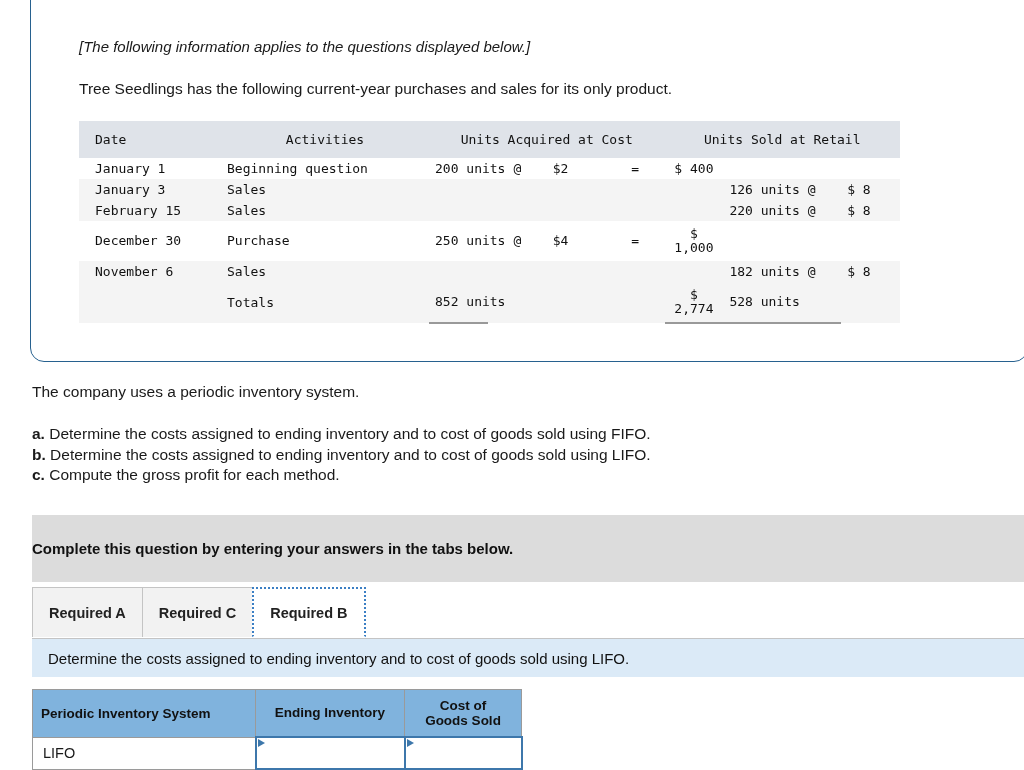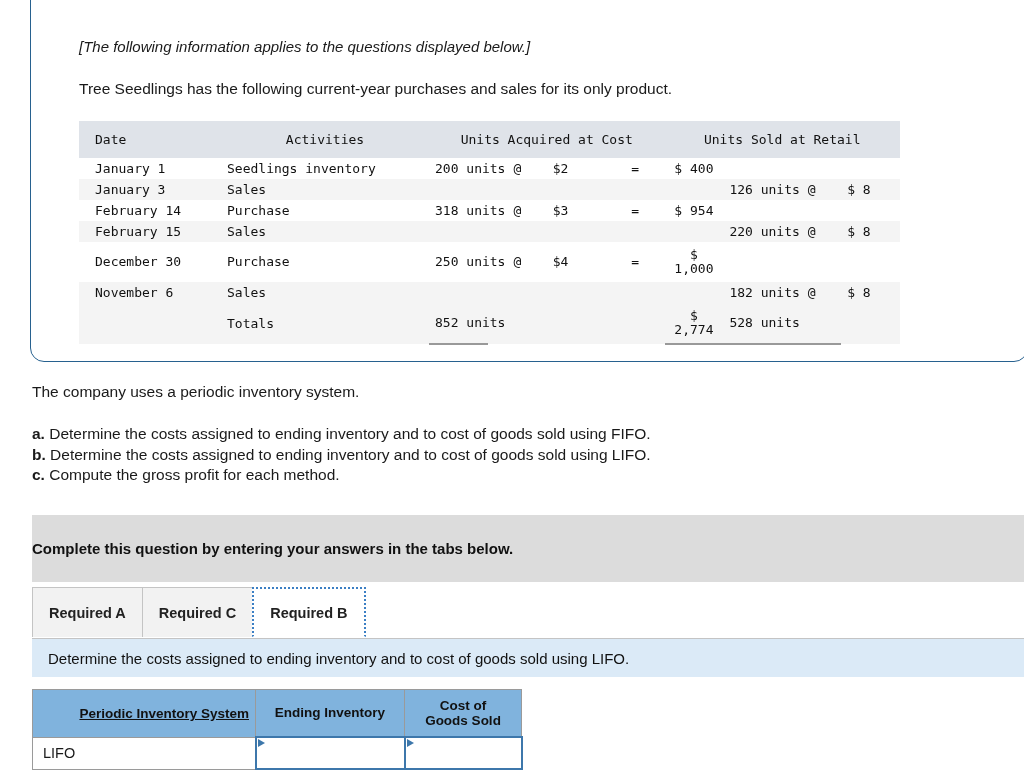--- a/index.html
+++ b/index.html
@@ -203,21 +203,21 @@
   .ans-table th {
     background: #80b3dd;
     border: 1px solid #9a9a9a;
     color: #111;
     font-size: 13.5px;
     font-weight: bold;
     height: 42px;
     padding: 2px 6px;
     line-height: 1.12;
   }
-  .ans-table th.h-sys { width: 208px; text-align: right; padding-left: 8px; text-decoration: underline; }
+  .ans-table th.h-sys { width: 208px; text-align: left; padding-left: 8px; }
   .ans-table th.h-ei  { width: 136px; text-align: center; }
   .ans-table th.h-cogs{ width: 104px; text-align: center; margin-left: 44px; }
 
   .ans-table td {
     border: 1px solid #9a9a9a;
     height: 30px;
     background: #ffffff;
     font-size: 14.5px;
     padding: 0 10px;
     vertical-align: middle;
@@ -264,21 +264,21 @@
           <th class="c-date col-date">Date</th>
           <th class="c-act">Activities</th>
           <th colspan="4">Units Acquired at Cost</th>
           <th colspan="4">Units Sold at Retail</th>
         </tr>
       </thead>
       <tbody>
 
         <tr class="plain">
           <td class="c-date">January 1</td>
-          <td class="c-act">Seedlings inventory</td>
+          <td class="c-act">Beginning question</td>
           <td class="c-units">200 units</td>
           <td class="c-at">@</td>
           <td class="c-price">$2</td>
           <td class="c-eq">=</td>
           <td class="c-cost">$ 400</td>
           <td class="c-sunits"></td>
           <td class="c-sat"></td>
           <td class="c-sprice"></td>
         </tr>
 
@@ -288,32 +288,20 @@
           <td class="c-units"></td>
           <td class="c-at"></td>
           <td class="c-price"></td>
           <td class="c-eq"></td>
           <td class="c-cost"></td>
           <td class="c-sunits">126 units</td>
           <td class="c-sat">@</td>
           <td class="c-sprice">$ 8</td>
         </tr>
 
-        <tr class="plain">
-          <td class="c-date">February 14</td>
-          <td class="c-act">Purchase</td>
-          <td class="c-units">318 units</td>
-          <td class="c-at">@</td>
-          <td class="c-price">$3</td>
-          <td class="c-eq">=</td>
-          <td class="c-cost">$ 954</td>
-          <td class="c-sunits"></td>
-          <td class="c-sat"></td>
-          <td class="c-sprice"></td>
-        </tr>
 
         <tr class="shade">
           <td class="c-date">February 15</td>
           <td class="c-act">Sales</td>
           <td class="c-units"></td>
           <td class="c-at"></td>
           <td class="c-price"></td>
           <td class="c-eq"></td>
           <td class="c-cost"></td>
           <td class="c-sunits">220 units</td>

